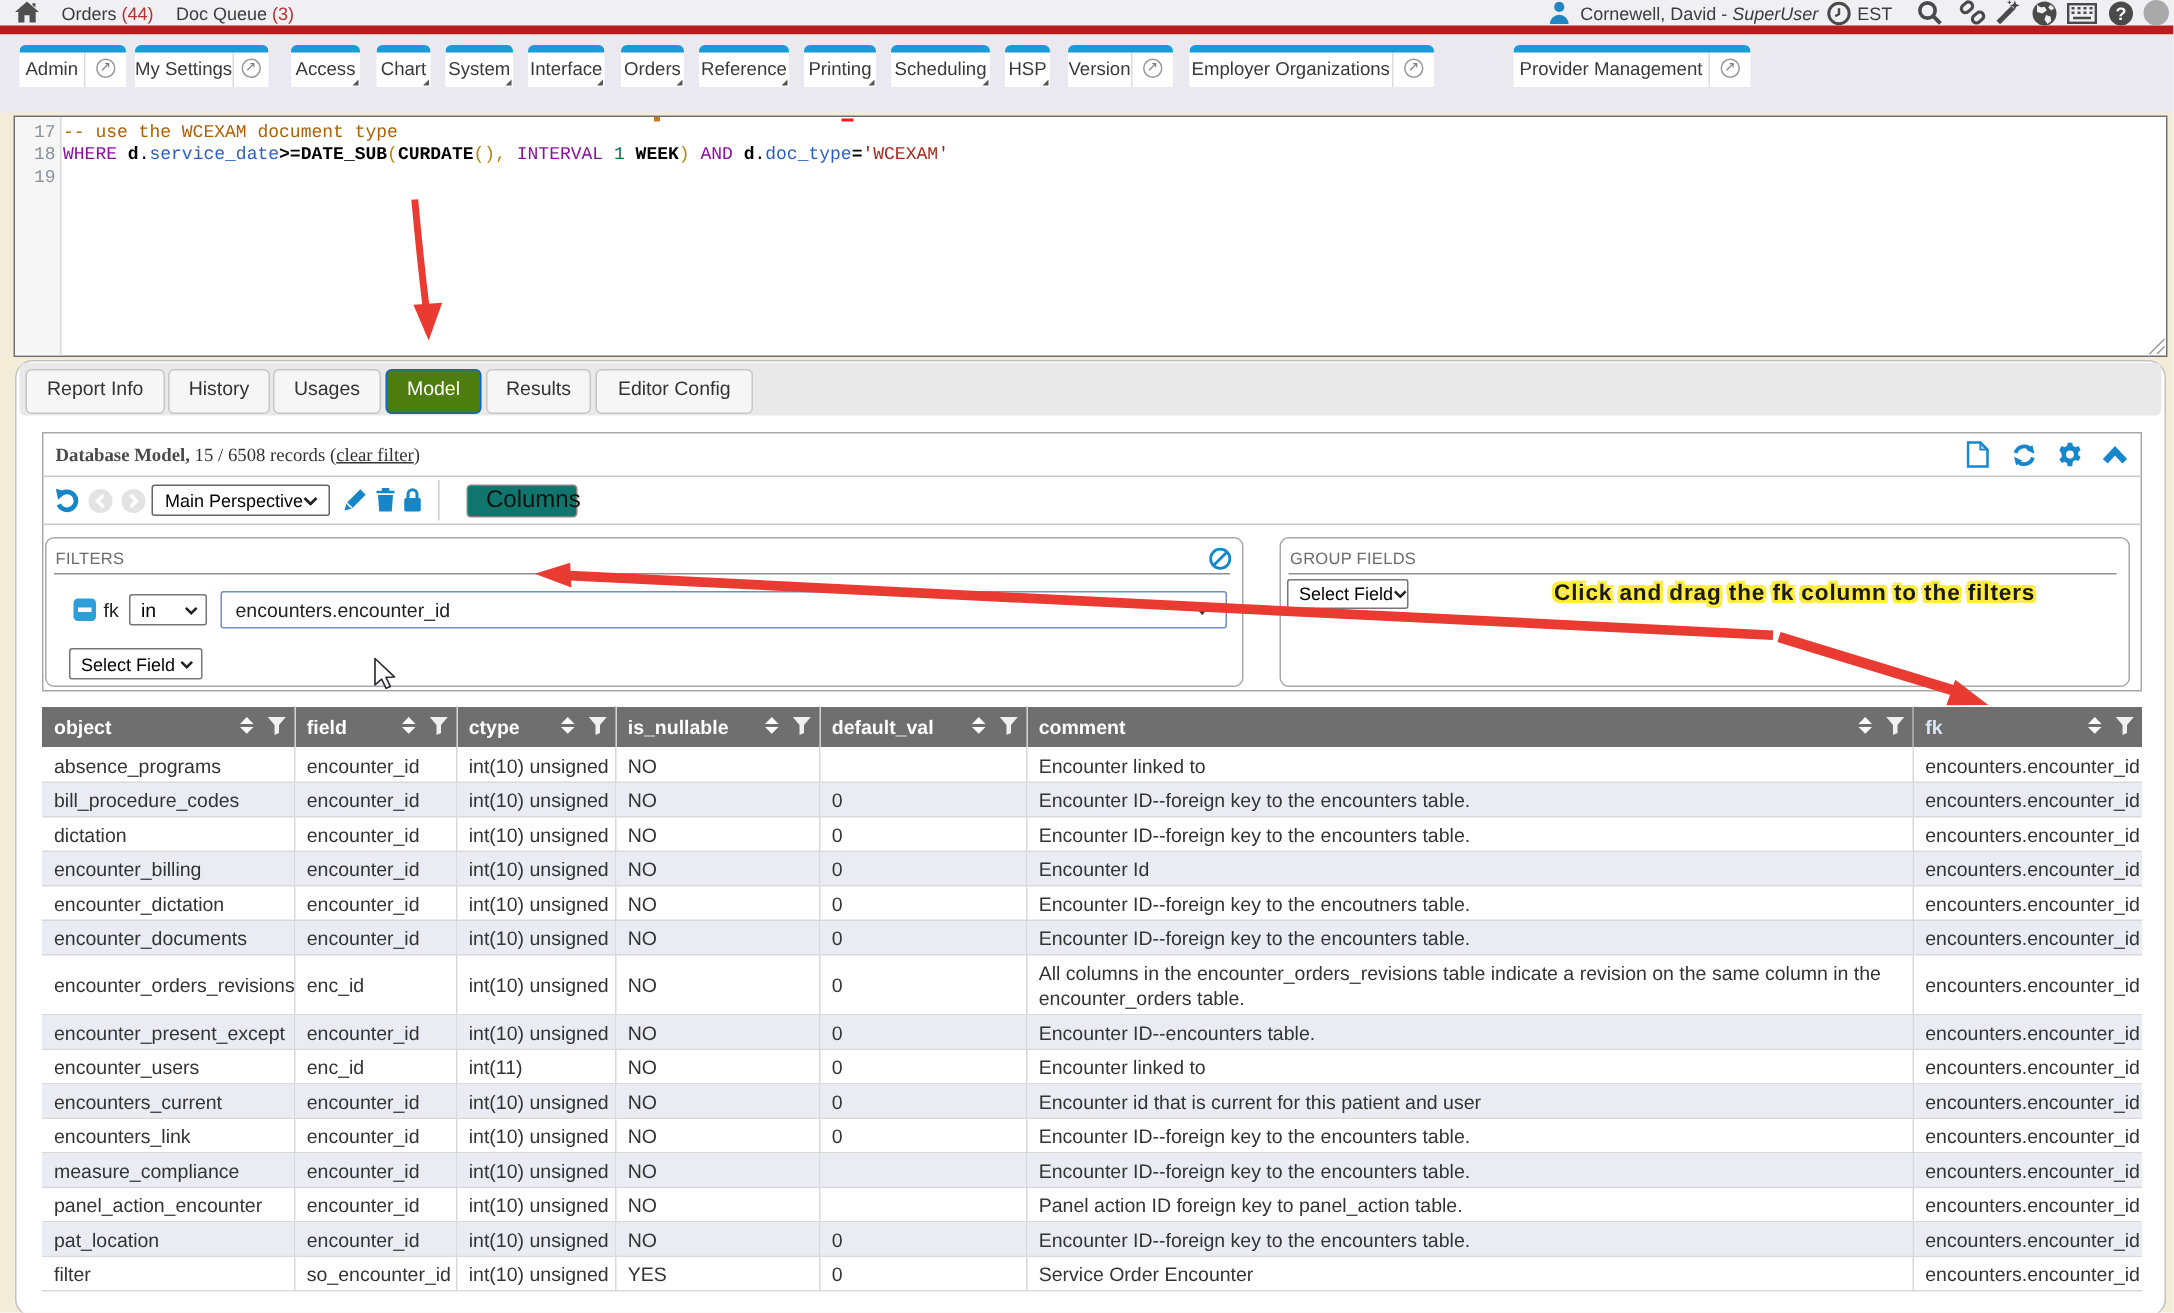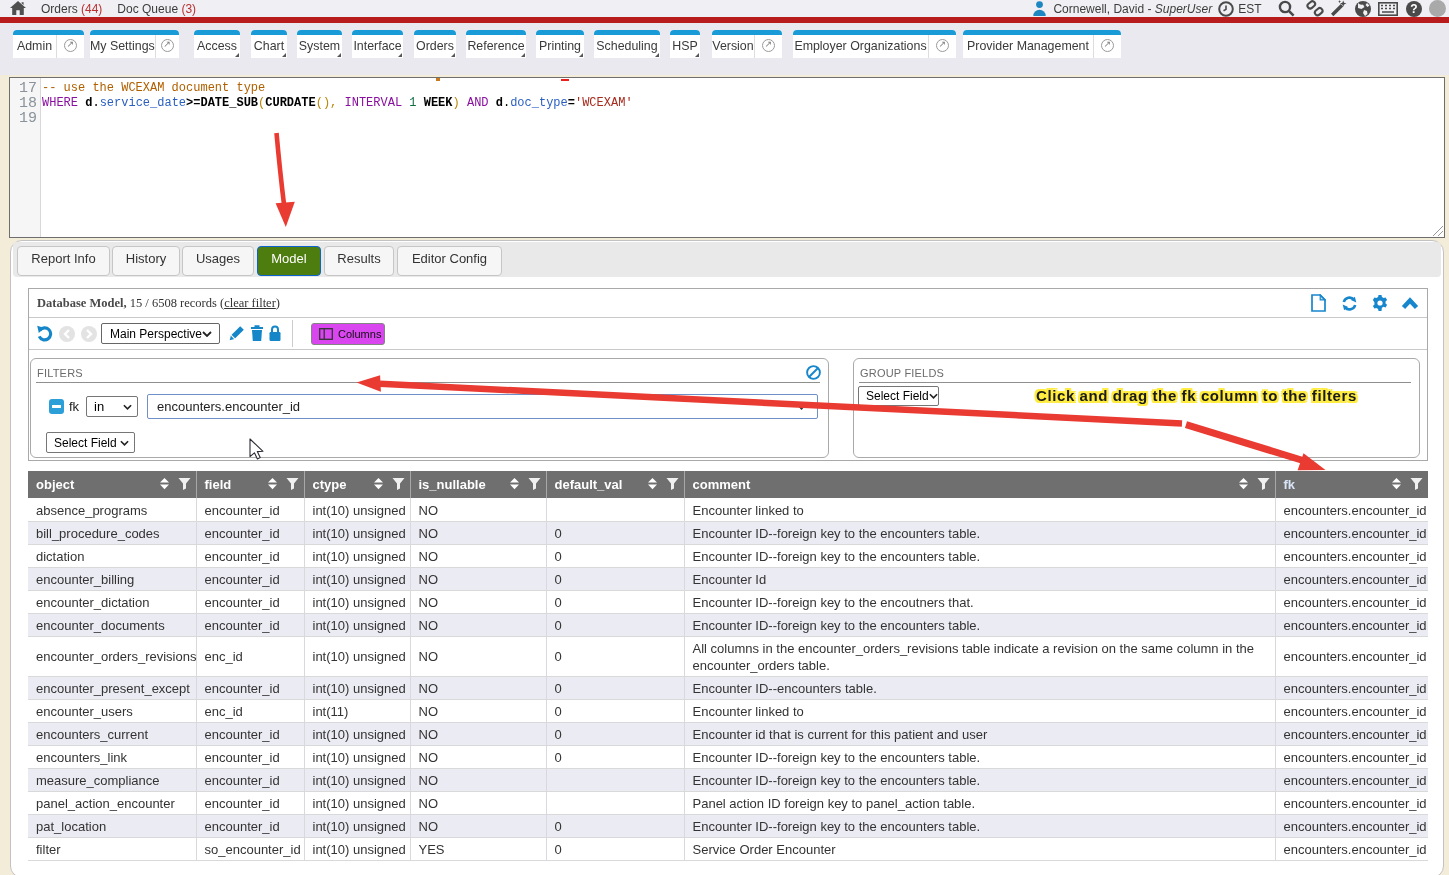--- a/index.html
+++ b/index.html
@@ -20,21 +20,21 @@
 .ntab::before { content:""; position:absolute; left:0; top:0; right:0; height:5px; background:#189bd7; }
 .ntab .txt { flex:1; display:flex; align-items:center; justify-content:center; padding-top:4px; white-space:nowrap; }
 .ntab .icopart { width:28px; border-left:1px solid #ddd; display:flex; align-items:center; justify-content:center; padding-top:4px; }
 .ntab.dd .txt::after { content:""; position:absolute; right:1px; bottom:1px; border-style:solid; border-width:0 0 4.5px 4.5px; border-color:transparent transparent #565656 transparent; }
 .circ-arrow { width:13px; height:13px; border:1px solid #9a9a9a; border-radius:50%; position:relative; }
 .circ-arrow::before { content:"\2197"; position:absolute; left:1.5px; top:-1px; font-size:9px; color:#7c7c7c; }
 
 
 .editor { margin:2px 4px 0 9px; height:161px; border:1px solid #6e6e6e; background:#fff; position:relative; overflow:hidden; }
 .ed-gutter { position:absolute; left:0; top:0; bottom:0; width:31px; background:#f6f6f6; border-right:1px solid #d8d8d8; }
-.ed-nums { position:absolute; top:3px; left:0; width:27px; text-align:right; font-family:"Liberation Mono", monospace; font-size:15px; line-height:15px; color:#8a939b; }
+.ed-nums { position:absolute; top:3px; left:0; width:27px; text-align:right; font-family:"Liberation Mono", monospace; font-size:12px; line-height:15px; color:#8a939b; }
 .ed-code { position:absolute; top:3px; left:32px; font-family:"Liberation Mono", monospace; font-size:12px; line-height:15px; white-space:pre; color:#000; }
 .c-com { color:#b06000; } .c-kw { color:#8a0fa0; } .c-id { color:#2a5fc1; } .c-fn { font-weight:bold; color:#000; } .c-par { color:#b8860b; } .c-num { color:#0e6e41; } .c-str { color:#a82a1d; }
 .resizer { position:absolute; right:0; bottom:0; width:15px; height:15px; }
 
 
 .panel { margin:2px 5px 0 10px; height:638px; background:#fff; border:1px solid #c2c2c2; border-radius:12px; position:relative; }
 .strip { margin:1px 2px 2px 2px; height:35px; background:#e9e9e9; border-radius:4px; position:relative; }
 .stab { position:absolute; top:4px; height:30px; padding-bottom:5px; background:#f6f6f6; border:1px solid #c6c6c6; border-radius:4px; font-size:13px; color:#333; display:flex; align-items:center; justify-content:center; }
 .stab.sel { background:#4d7c0f; border-color:#0b63d0; color:#fff; }
 
@@ -157,21 +157,21 @@
       <span class="icopart">
         <span class="circ-arrow"></span>
       </span>
     </div>
   <div class="ntab" style="left:793px;width:163px;">
       <span class="txt">Employer Organizations</span>
       <span class="icopart">
         <span class="circ-arrow"></span>
       </span>
     </div>
-  <div class="ntab" style="left:963px;width:158px;">
+  <div class="ntab" style="left:1009px;width:158px;">
       <span class="txt">Provider Management</span>
       <span class="icopart">
         <span class="circ-arrow"></span>
       </span>
     </div>
 </div>
 
 <div class="editor">
   <div class="ed-gutter">
       <div class="ed-nums">17
@@ -246,21 +246,21 @@
         </svg>
       <svg width="14" height="17" viewBox="0 0 14 17" style="margin-left:5px;">
           <path d="M1 3 H13 M7 3 V1.2 M4.5 1.2 H9.5" stroke="#1586c8" stroke-width="1.8" fill="none"></path>
           <path d="M2 5 H12 L11.2 16 H2.8 Z" fill="#1586c8"></path>
         </svg>
       <svg width="14" height="17" viewBox="0 0 14 17" style="margin-left:4px;">
           <path d="M4 7 V4.5 A3 3 0 0 1 10 4.5 V7" fill="none" stroke="#1586c8" stroke-width="2"></path>
           <rect x="1.5" y="7" width="11" height="9" rx="1.2" fill="#1586c8"></rect>
         </svg>
       <span style="margin-left:10px;width:1px;height:27px;background:#ccc;"></span>
-      <span style="margin-left:18px;width:74px;height:22px;border:1.5px solid #848484;border-radius:3px;background:#d946ef;display:flex;align-items:center;font-size:11px;color:#111;">
+      <span style="margin-left:18px;width:74px;height:22px;border:1.5px solid #848484;border-radius:3px;background:#0f766e;display:flex;align-items:center;font-size:16px;color:#111;">
           <svg width="14" height="12" viewBox="0 0 14 12" style="margin-left:7px;">
             <rect x="0.7" y="0.7" width="12.6" height="10.6" fill="none" stroke="#333" stroke-width="1.3"></rect>
             <line x1="5.2" y1="0.7" x2="5.2" y2="11.3" stroke="#333" stroke-width="1.3"></line>
           </svg>
           <span style="margin-left:5px;">Columns</span>
         </span>
     </div>
     <div class="filterarea">
       <div class="fbox" style="left:1px;top:8px;width:799px;height:100px;">
         <div class="flabel">FILTERS</div>
@@ -394,21 +394,21 @@
           <td>0</td>
           <td>Encounter Id</td>
           <td>encounters.encounter_id</td>
         </tr>
     <tr>
           <td>encounter_dictation</td>
           <td>encounter_id</td>
           <td>int(10) unsigned</td>
           <td>NO</td>
           <td>0</td>
-          <td>Encounter ID--foreign key to the encoutners that.</td>
+          <td>Encounter ID--foreign key to the encoutners table.</td>
           <td>encounters.encounter_id</td>
         </tr>
     <tr class="alt">
           <td>encounter_documents</td>
           <td>encounter_id</td>
           <td>int(10) unsigned</td>
           <td>NO</td>
           <td>0</td>
           <td>Encounter ID--foreign key to the encounters table.</td>
           <td>encounters.encounter_id</td>

